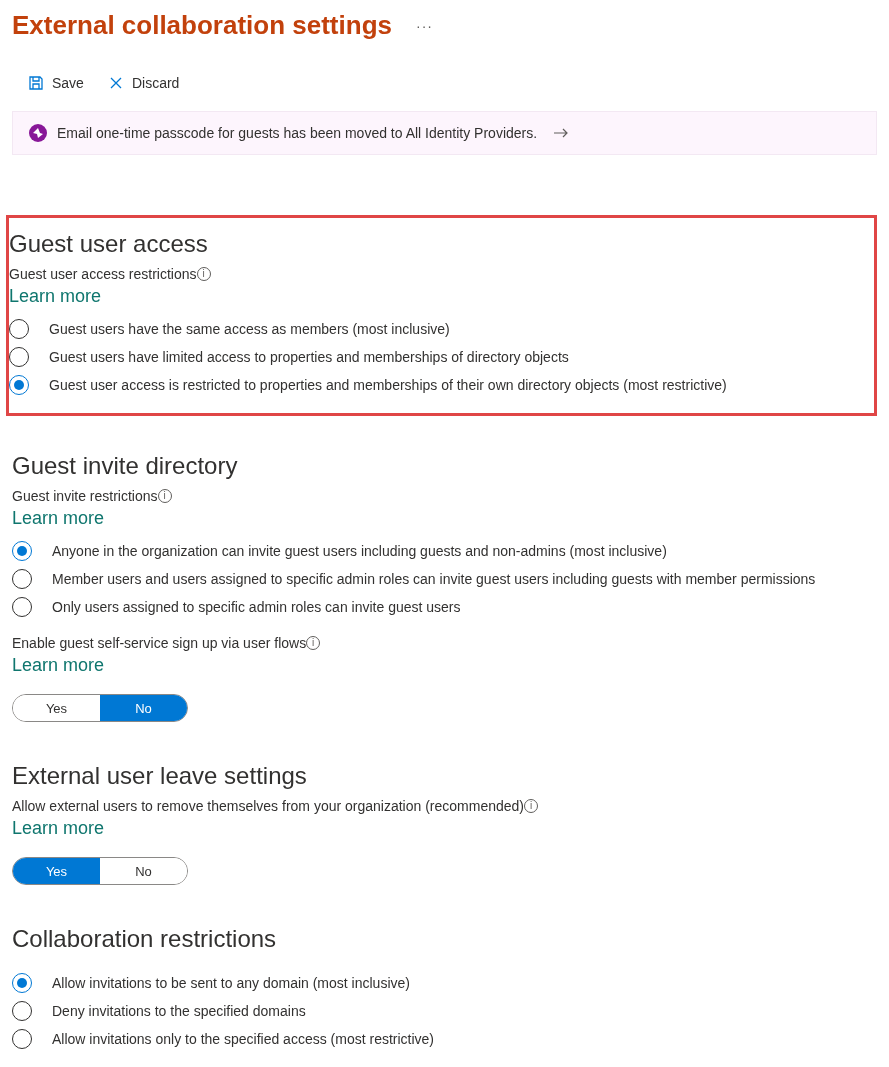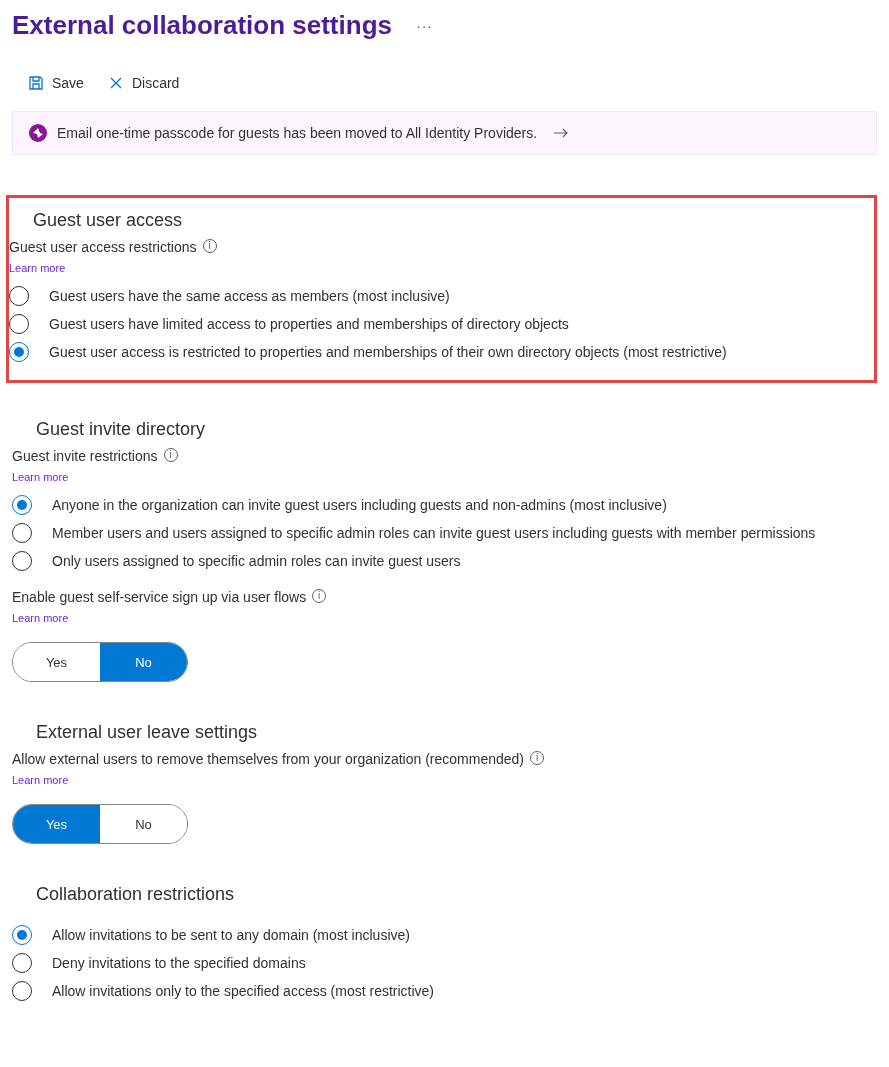--- a/index.html
+++ b/index.html
@@ -16,21 +16,21 @@
   }
   .header-row {
     display: flex;
     align-items: center;
     margin-bottom: 28px;
   }
   h1.page-title {
     font-size: 26px;
     font-weight: 600;
     margin: 0;
-    color: #4c1d95;
+    color: #c2410c;
   }
   .more-dots {
     margin-left: 24px;
     color: #605e5c;
     font-size: 14px;
     letter-spacing: 1px;
     cursor: pointer;
   }
   .toolbar {
     display: flex;
@@ -51,21 +51,21 @@
     cursor: pointer;
   }
   .toolbar-btn .ic { color: #0078d4; }
   .info-banner {
     background: #fdf5fd;
     border: 1px solid #f3e8f3;
     padding: 12px 16px;
     display: flex;
     align-items: center;
     gap: 10px;
-    margin-bottom: 40px;
+    margin-bottom: 60px;
   }
   .banner-icon {
     width: 18px; height: 18px;
     background: #881798;
     border-radius: 50%;
     display: flex; align-items: center; justify-content: center;
     color: #fff;
     font-size: 11px;
     flex-shrink: 0;
   }
@@ -76,50 +76,49 @@
   .section {
     margin-bottom: 40px;
   }
   .section-highlight {
     border: 3px solid #e04646;
     padding: 12px 8px 18px 0;
     margin-left: -6px;
     margin-bottom: 36px;
   }
   h2.section-title {
-    font-size: 18px;
+    font-size: 24px;
     font-weight: 400;
     margin: 0 0 8px 0;
     color: #323130;
-    padding-left: 24px;
   }
   .field-label-row {
     display: flex;
-    align-items: flex-start;
-    gap: 6px;
+    align-items: center;
+    gap: 0;
     margin-bottom: 4px;
   }
   .field-label {
     font-size: 14px;
     color: #323130;
   }
   .info-icon {
     display: inline-flex;
     align-items: center; justify-content: center;
     width: 14px; height: 14px;
     border: 1px solid #605e5c;
     border-radius: 50%;
     font-size: 10px;
     color: #605e5c;
     line-height: 1;
     cursor: default;
   }
   .learn-more {
-    color: #6d28d9;
-    font-size: 11px;
+    color: #0f766e;
+    font-size: 18px;
     text-decoration: none;
     display: inline-block;
     margin-bottom: 12px;
     cursor: pointer;
   }
   .radio-group {
     display: flex;
     flex-direction: column;
     gap: 8px;
   }
@@ -147,21 +146,21 @@
   .radio-label {
     font-size: 14px;
     color: #323130;
   }
   .toggle-pill {
     display: inline-flex;
     border: 1px solid #8a8886;
     border-radius: 999px;
     overflow: hidden;
     width: 176px;
-    height: 40px;
+    height: 28px;
     margin-top: 6px;
   }
   .toggle-opt {
     flex: 1;
     display: flex; align-items: center; justify-content: center;
     font-size: 13px;
     cursor: pointer;
     background: #fff;
     color: #323130;
   }

